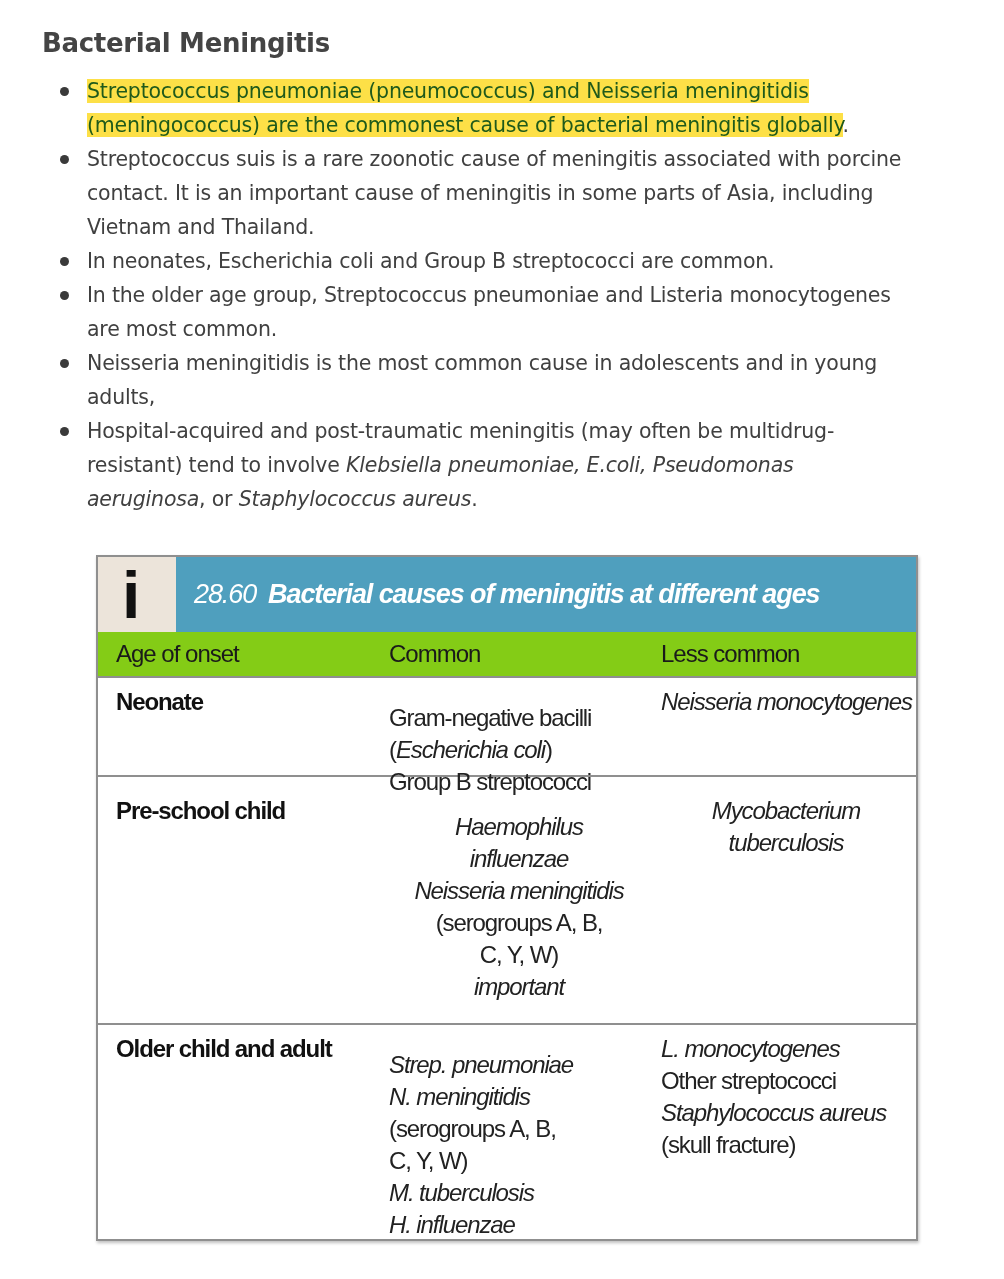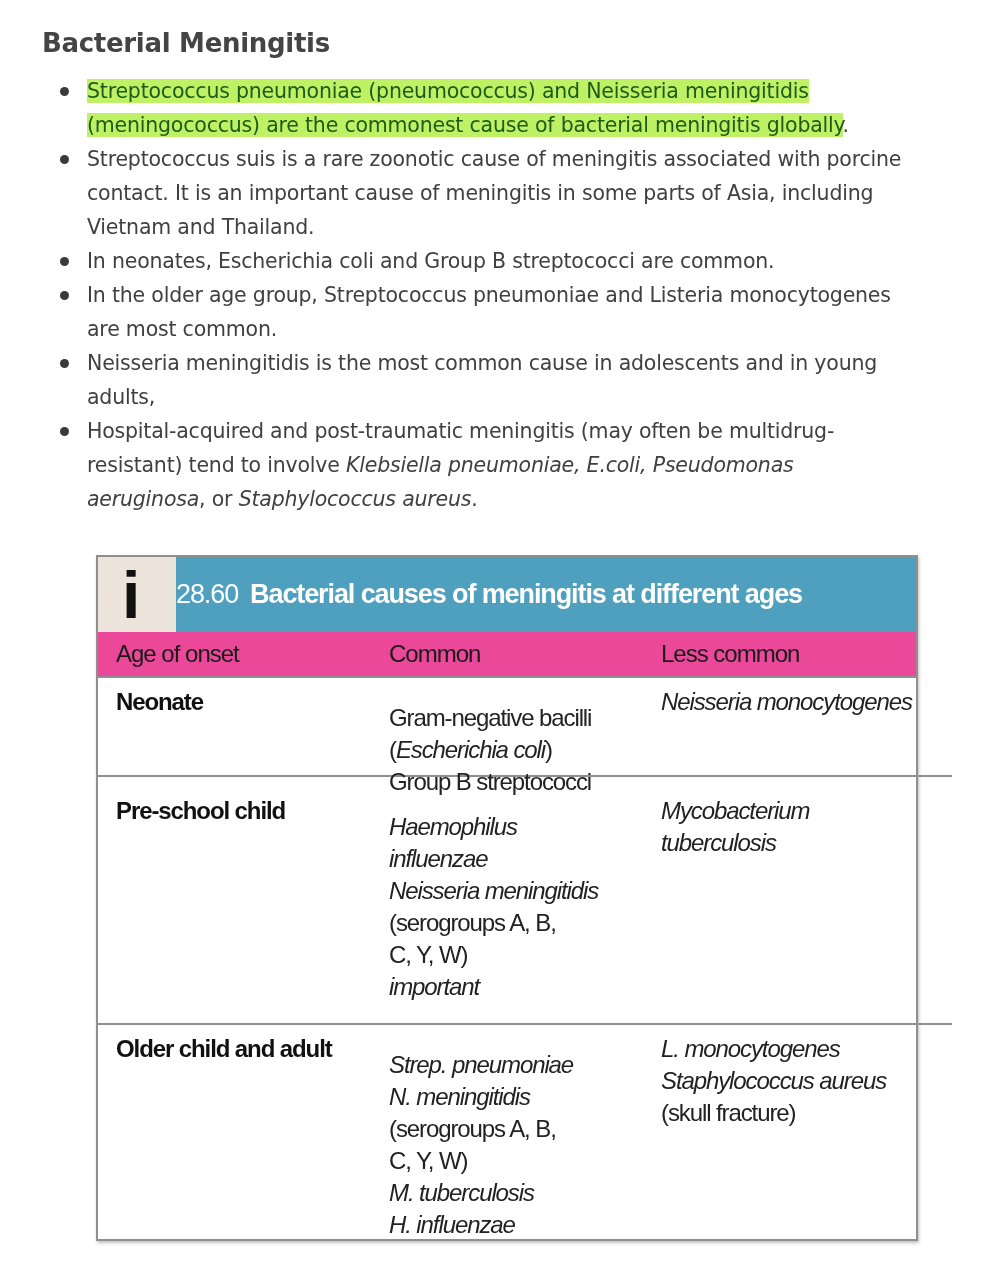--- a/index.html
+++ b/index.html
@@ -1,36 +1,36 @@
 <!DOCTYPE html>
 <html><head>
 <meta charset="utf-8">
 <style>
   html, body { margin: 0; padding: 0; background: #ffffff; }
   body { width: 1004px; height: 1279px; position: relative; overflow: hidden; color: #3d3d3d; font-family: "DejaVu Sans", sans-serif; }
   .title { position: absolute; left: 42px; top: 28px; font-size: 26px; font-weight: bold; color: #444444; letter-spacing: -0.3px; }
   ul.bullets { position: absolute; left: 58px; top: 74px; width: 920px; margin: 0; padding: 0; list-style: none; }
   ul.bullets li { position: relative; padding-left: 29px; font-size: 20.5px; line-height: 34px; color: #404040; letter-spacing: -0.2px; }
   ul.bullets li .dot { position: absolute; left: 2px; top: 13px; width: 9px; height: 9px; border-radius: 50%; background: #3a3a3a; }
-  .hl { background: #bef264; color: #1f5a1b; }
+  .hl { background: #fde047; color: #1f5a1b; }
   i { font-style: italic; }
 
   .box { position: absolute; left: 96px; top: 555px; width: 818px; height: 682px; border: 2px solid #8f8f8f; box-shadow: 1px 2px 3px rgba(0,0,0,0.25); background: #ffffff; }
   .box-head { position: absolute; left: 0; top: 0; width: 818px; height: 75px; display: flex; }
   .info-cell { width: 78px; height: 75px; background: #ece4da; position: relative; }
   .info-glyph { position: absolute; left: 24px; top: 3px; font-family: "Liberation Sans", sans-serif; font-weight: bold; font-size: 66px; color: #111111; line-height: 70px; }
-  .caption-cell { flex: 1; background: #4f9fbe; color: #ffffff; display: flex; align-items: center; font-family: "Liberation Sans", sans-serif; font-size: 27px; letter-spacing: -1.1px; transform-origin: left center; }
+  .caption-cell { flex: 1; background: #4f9fbe; color: #ffffff; display: flex; align-items: center; padding-left: 18px; font-family: "Liberation Sans", sans-serif; font-size: 27px; letter-spacing: -1.1px; transform-origin: left center; font-style: italic; }
   .caption-num { margin-right: 12px; font-weight: normal; }
   .caption-text { font-weight: bold; }
 
-  .colhead { position: absolute; left: 0; top: 75px; width: 818px; height: 44px; background: #ec4899; border-bottom: 2px solid #8f8f8f; font-family: "Liberation Sans", sans-serif; font-size: 24px; color: #1a1a1a; letter-spacing: -1px; }
+  .colhead { position: absolute; left: 0; top: 75px; width: 818px; height: 44px; background: #84cc16; border-bottom: 2px solid #8f8f8f; font-family: "Liberation Sans", sans-serif; font-size: 24px; color: #1a1a1a; letter-spacing: -1px; }
   .colhead span { position: absolute; top: 8px; }
   .c1 { left: 18px; } .c2 { left: 291px; } .c3 { left: 563px; }
 
-  .row { position: absolute; left: 0; width: 818px; border-bottom: 2px solid #8f8f8f; font-family: "Liberation Sans", sans-serif; font-size: 24px; line-height: 32px; color: #222222; letter-spacing: -1.1px; padding-left: 36px; }
+  .row { position: absolute; left: 0; width: 818px; border-bottom: 2px solid #8f8f8f; font-family: "Liberation Sans", sans-serif; font-size: 24px; line-height: 32px; color: #222222; letter-spacing: -1.1px; }
   .row.last { border-bottom: none; text-decoration: underline; }
   .row .cell { position: absolute; top: 8px; }
   .row .age { left: 18px; font-weight: bold; color: #111111; }
   .row .common { left: 291px; width: 260px; margin-top: 16px; }
   .row .less { left: 563px; width: 250px; }
   .line { display: block; white-space: nowrap; }
   .it { font-style: italic; }
 </style>
 </head>
 <body>
@@ -93,21 +93,21 @@
         <div class="cell age">Neonate</div>
         <div class="cell common">
           <span class="line">Gram-negative bacilli</span>
           <span class="line">(<span class="it">Escherichia coli</span>)</span>
           <span class="line">Group B streptococci</span>
         </div>
         <div class="cell less">
           <span class="line it">Neisseria monocytogenes</span>
         </div>
       </div>
-      <div class="row" style="top: 230px; height: 236px;">
+      <div class="row" style="top: 230px; height: 236px; text-align: center;">
         <div class="cell age">Pre-school child</div>
         <div class="cell common">
           <span class="line it">Haemophilus</span>
           <span class="line it">influenzae</span>
           <span class="line it">Neisseria meningitidis</span>
           <span class="line">(serogroups A, B,</span>
           <span class="line">C, Y, W)</span>
           <span class="line it">important</span>
         </div>
         <div class="cell less">
@@ -120,18 +120,19 @@
         <div class="cell common">
           <span class="line it">Strep. pneumoniae</span>
           <span class="line it">N. meningitidis</span>
           <span class="line">(serogroups A, B,</span>
           <span class="line">C, Y, W)</span>
           <span class="line it">M. tuberculosis</span>
           <span class="line it">H. influenzae</span>
         </div>
         <div class="cell less">
           <span class="line it">L. monocytogenes</span>
+          <span class="line">Other streptococci</span>
           <span class="line it">Staphylococcus aureus</span>
           <span class="line">(skull fracture)</span>
         </div>
       </div>
     </div>
 </div>
 
 </body></html>

